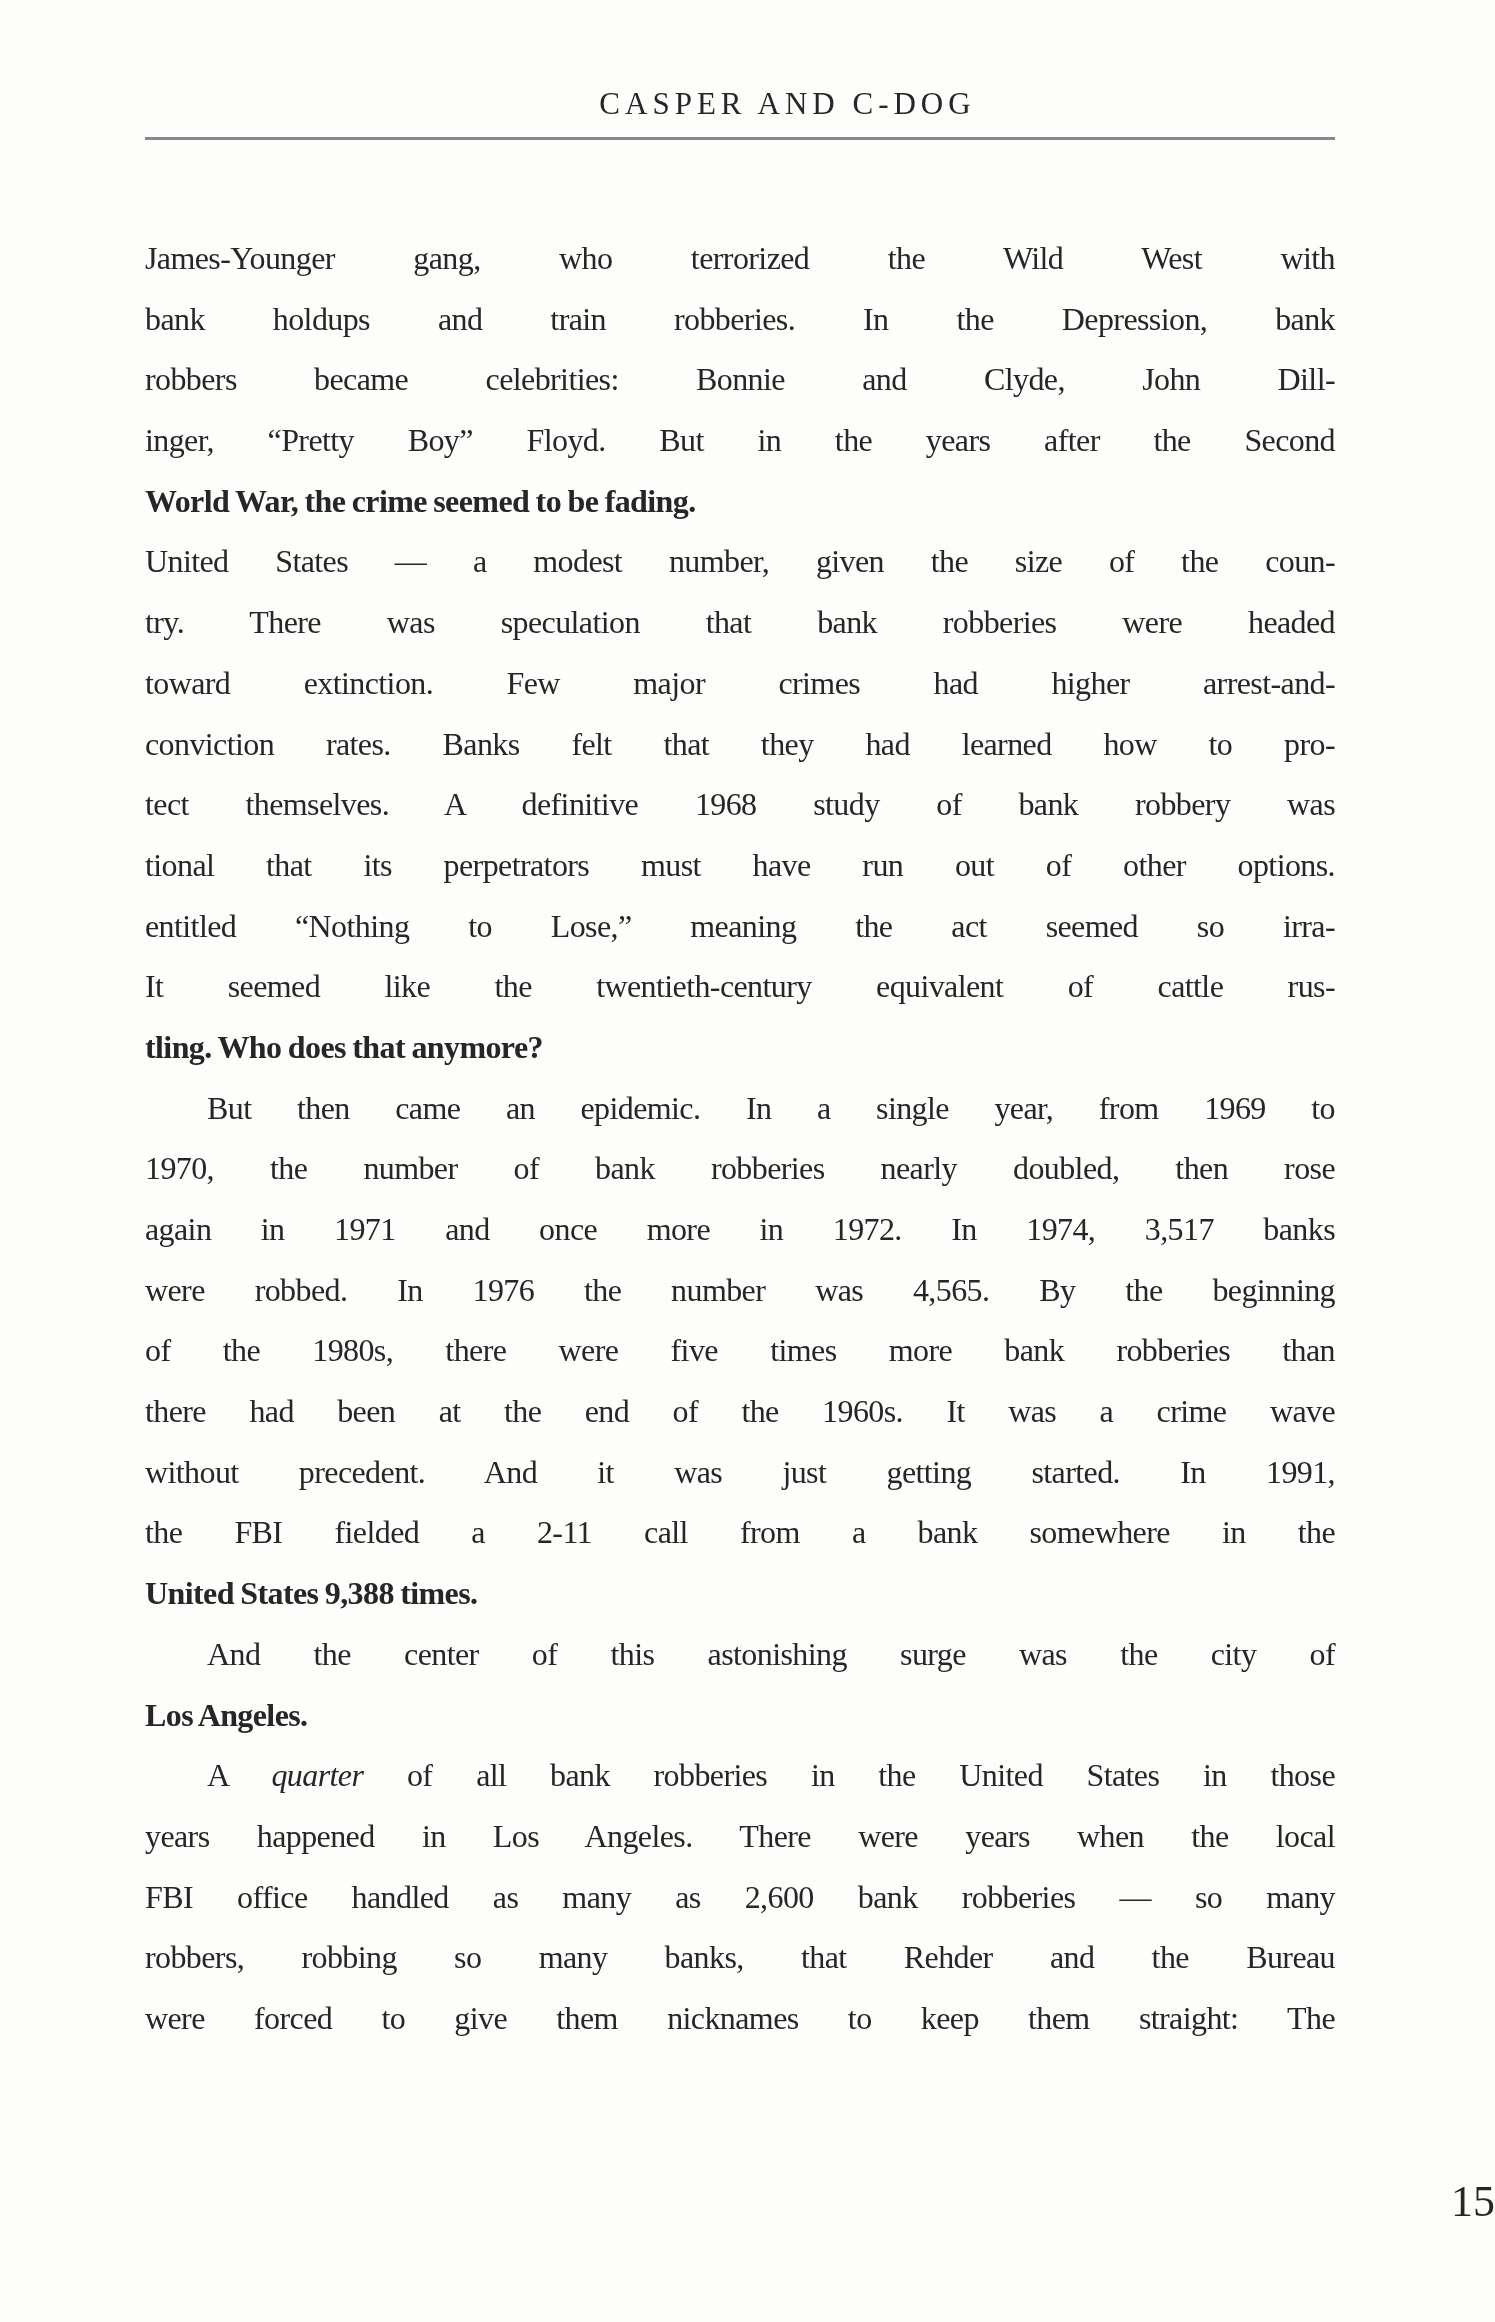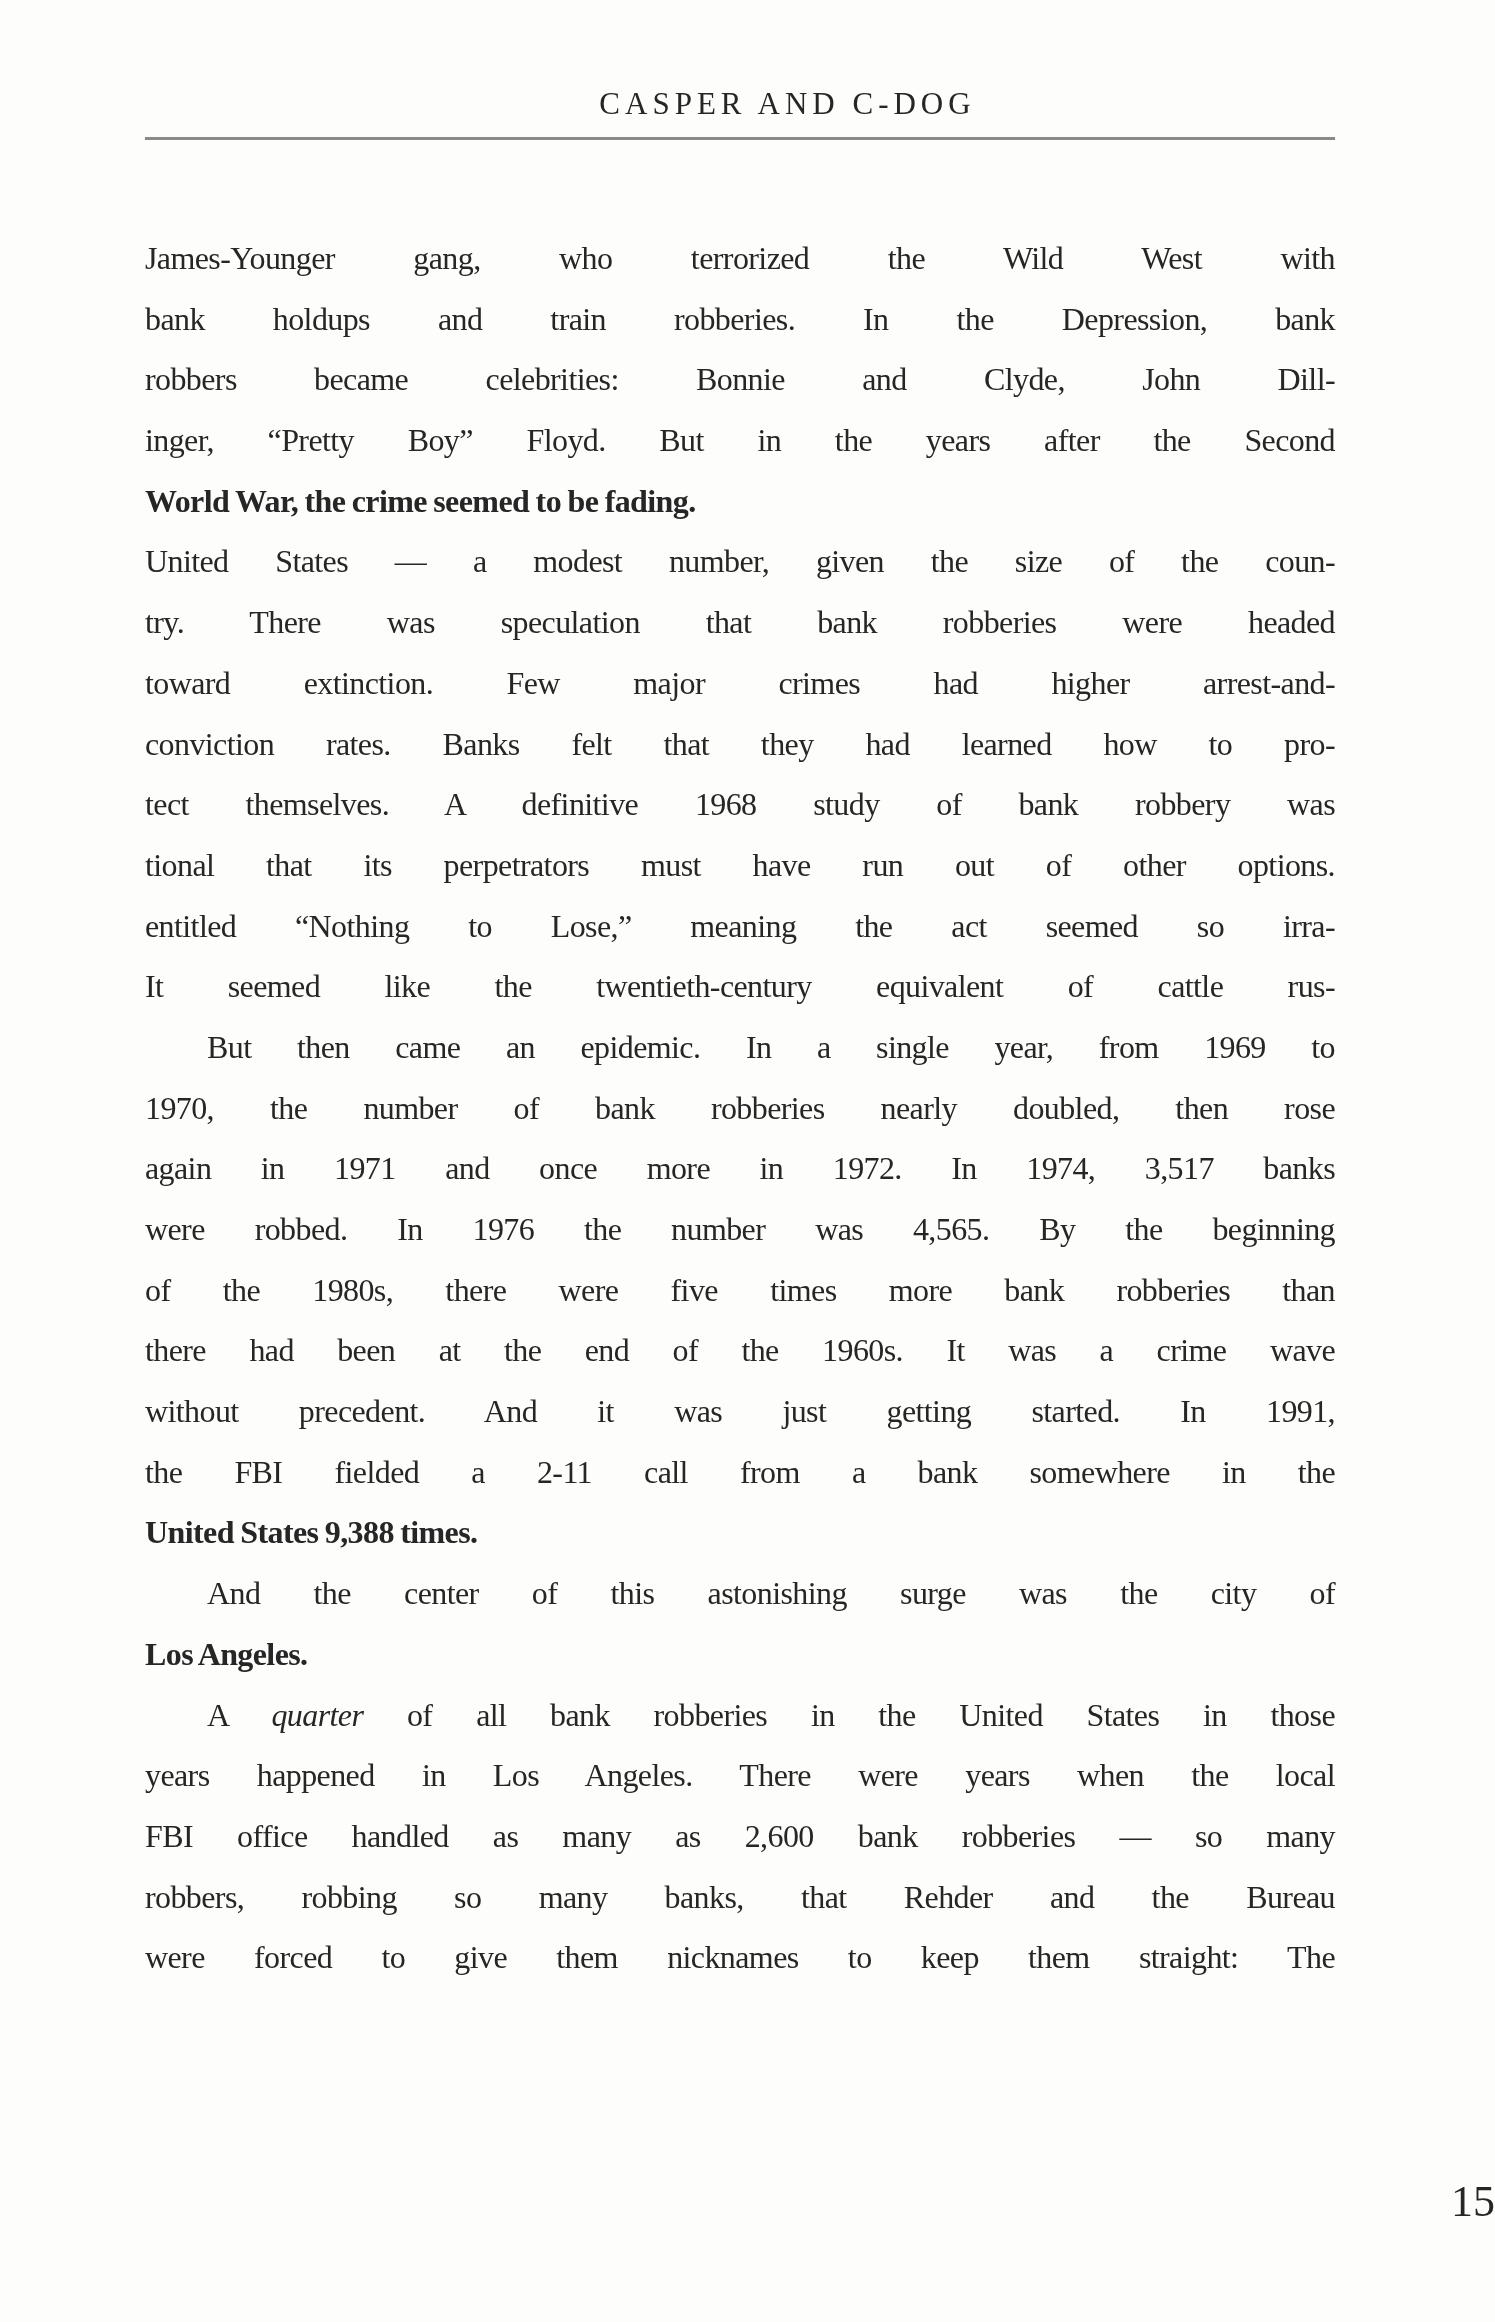--- a/index.html
+++ b/index.html
@@ -54,20 +54,21 @@
     </div>
     <div>
       <span class="line">United States — a modest number, given the size of the coun-</span>
       <span class="line">try. There was speculation that bank robberies were headed</span>
       <span class="line">toward extinction. Few major crimes had higher arrest-and-</span>
       <span class="line">conviction rates. Banks felt that they had learned how to pro-</span>
       <span class="line">tect themselves. A definitive 1968 study of bank robbery was</span>
       <span class="line">tional that its perpetrators must have run out of other options.</span>
       <span class="line">entitled “Nothing to Lose,” meaning the act seemed so irra-</span>
       <span class="line">It seemed like the twentieth-century equivalent of cattle rus-</span>
+      <span class="line last">tling. Who does that anymore?</span>
     </div>
     <div>
       <span class="line indent">But then came an epidemic. In a single year, from 1969 to</span>
       <span class="line">1970, the number of bank robberies nearly doubled, then rose</span>
       <span class="line">again in 1971 and once more in 1972. In 1974, 3,517 banks</span>
       <span class="line">were robbed. In 1976 the number was 4,565. By the beginning</span>
       <span class="line">of the 1980s, there were five times more bank robberies than</span>
       <span class="line">there had been at the end of the 1960s. It was a crime wave</span>
       <span class="line">without precedent. And it was just getting started. In 1991,</span>
       <span class="line">the FBI fielded a 2-11 call from a bank somewhere in the</span>

